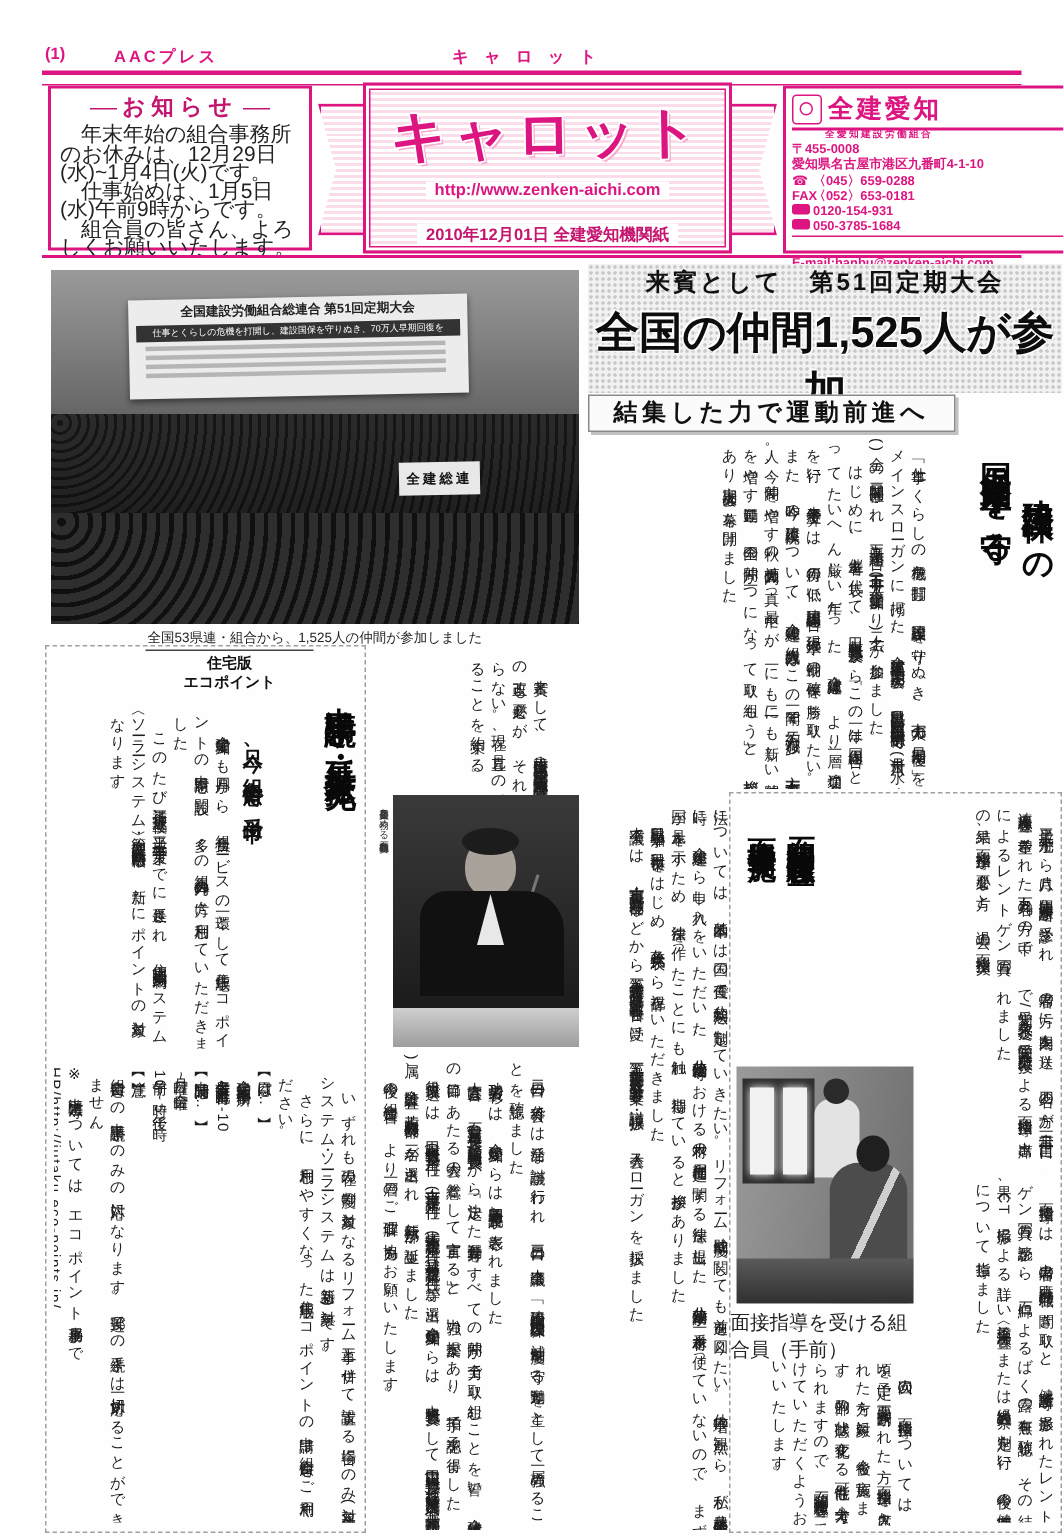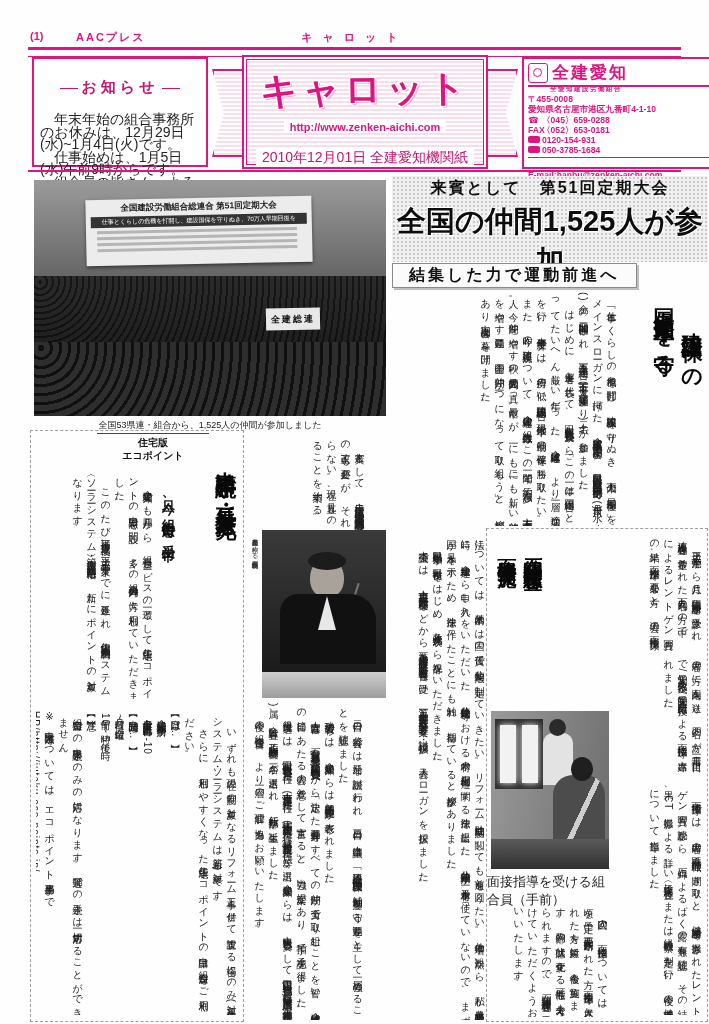--- a/index.html
+++ b/index.html
@@ -7,35 +7,35 @@
         font-family:"Liberation Sans","DejaVu Sans",sans-serif;}
   
   .topbar{position:absolute;left:28px;top:30px;width:653px;height:16px;font-size:11px;font-weight:bold;color:#dd1580;}
   .topbar .pno{position:absolute;left:2px;top:0;}
   .topbar .press{position:absolute;left:48px;top:0;letter-spacing:2px;}
   .topbar .rt{position:absolute;left:0;right:0;top:0;text-align:center;letter-spacing:10px;}
   .toprule{position:absolute;left:28px;top:47px;width:653px;height:6px;border-top:3px solid #dd1580;border-bottom:1px solid #dd1580;}
   .botrule{position:absolute;left:28px;top:170px;width:653px;height:0;border-top:2px solid #dd1580;}
   
   .notice{position:absolute;left:32px;top:57px;width:176px;height:110px;border:2px solid #dd1580;background:#fff;box-sizing:border-box;padding:3px 6px;}
-  .notice h2{margin:16px;text-align:center;font-size:15px;letter-spacing:4px;color:#c4156f;font-family:"DejaVu Serif",serif;}
+  .notice h2{margin:0;text-align:center;font-size:15px;letter-spacing:4px;color:#c4156f;font-family:"DejaVu Serif",serif;}
   .notice h2::before,.notice h2::after{content:"";display:inline-block;width:18px;height:1px;background:#c4156f;vertical-align:middle;margin:0 3px;}
   .notice .nbody{font-size:14px;line-height:12.5px;color:#222;white-space:pre-line;margin-top:2px;}
   
   .mast{position:absolute;left:212px;top:55px;width:306px;height:114px;}
   .stripes{background:repeating-linear-gradient(0deg,#fbdceb 0 2px,#fff 2px 4px);}
   .tail{position:absolute;top:14px;width:40px;height:88px;border:2px solid #dd1580;box-sizing:border-box;}
   .tail.l{left:0;clip-path:polygon(0 0,100% 0,100% 100%,0 100%,30% 50%);}
   .tail.r{right:0;clip-path:polygon(0 0,100% 0,70% 50%,100% 100%,0 100%);}
   .mastbox{position:absolute;left:30px;top:0;width:246px;height:114px;border:2px solid #dd1580;box-shadow:0 0 0 2px #fff inset,0 0 0 3px #dd1580 inset;box-sizing:border-box;text-align:center;}
   .mtitle{font-size:37px;font-weight:900;color:#dd1580;letter-spacing:4px;margin-top:8px;
           text-shadow:1px 1px 0 #fff,-1px -1px 0 #fff,1px -1px 0 #fff,-1px 1px 0 #fff,2px 2px 0 #f7abce;
           font-family:"DejaVu Sans",sans-serif;transform:rotate(-1deg);}
   .murl{font-size:11px;font-weight:bold;color:#dd1580;margin-top:6px;background:#fff;display:inline-block;padding:0 6px;}
-  .mdate{font-size:14px;font-weight:normal;color:#c4156f;background:#fff;display:inline-block;padding:0 6px;margin-top:14px;}
+  .mdate{font-size:11px;font-weight:bold;color:#c4156f;background:#fff;display:inline-block;padding:0 6px;margin-top:14px;}
   
   .contact{position:absolute;left:522px;top:57px;width:216px;height:112px;border:2px solid #dd1580;box-sizing:border-box;background:#fff;padding:2px 4px;color:#dd1580;}
   .orgrow{display:flex;align-items:center;border-bottom:2px solid #dd1580;padding-bottom:1px;}
   .crest{width:18px;height:18px;border:1.5px solid #dd1580;border-radius:3px;margin-right:4px;position:relative;flex:0 0 auto;}
   .crest::after{content:"";position:absolute;left:4px;top:4px;width:7px;height:7px;border:1.5px solid #dd1580;border-radius:50%;}
   .orgname{font-size:17px;font-weight:900;letter-spacing:2px;font-family:"DejaVu Serif",serif;}
   .orgsub{font-size:6.5px;letter-spacing:1.5px;font-weight:bold;margin-left:22px;margin-top:-2px;}
   .crow{font-size:8.6px;font-weight:bold;line-height:10.3px;white-space:nowrap;}
   .crow .ic{display:inline-block;width:14px;}
   .badge{display:inline-block;width:12px;height:7px;background:#dd1580;border-radius:2px;margin-right:2px;}

